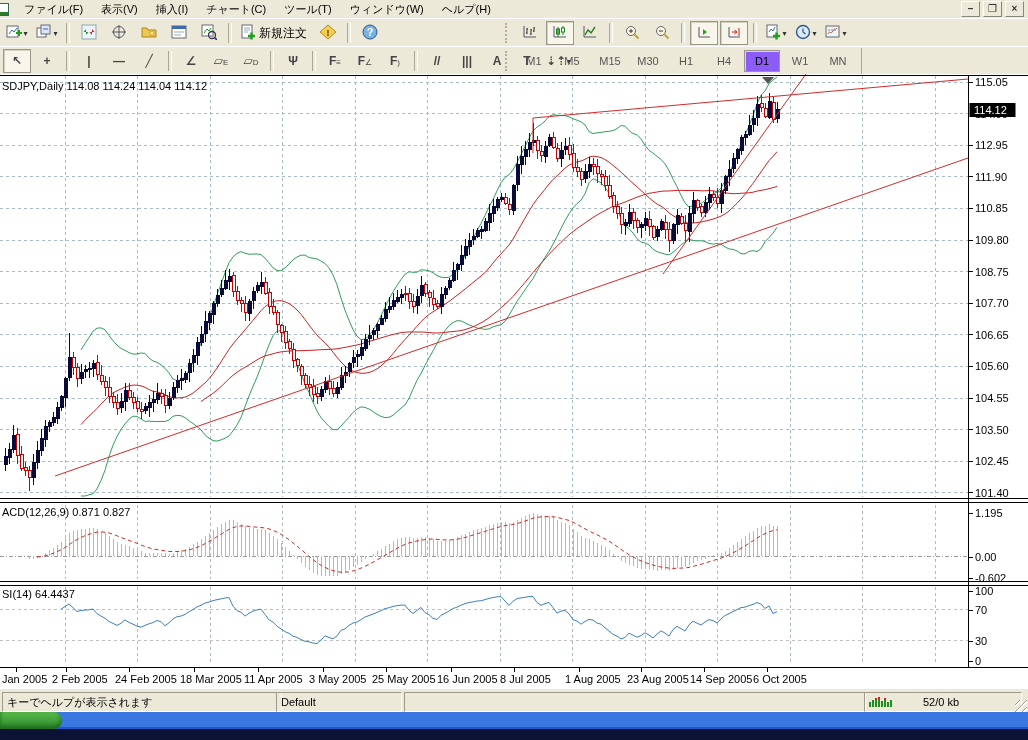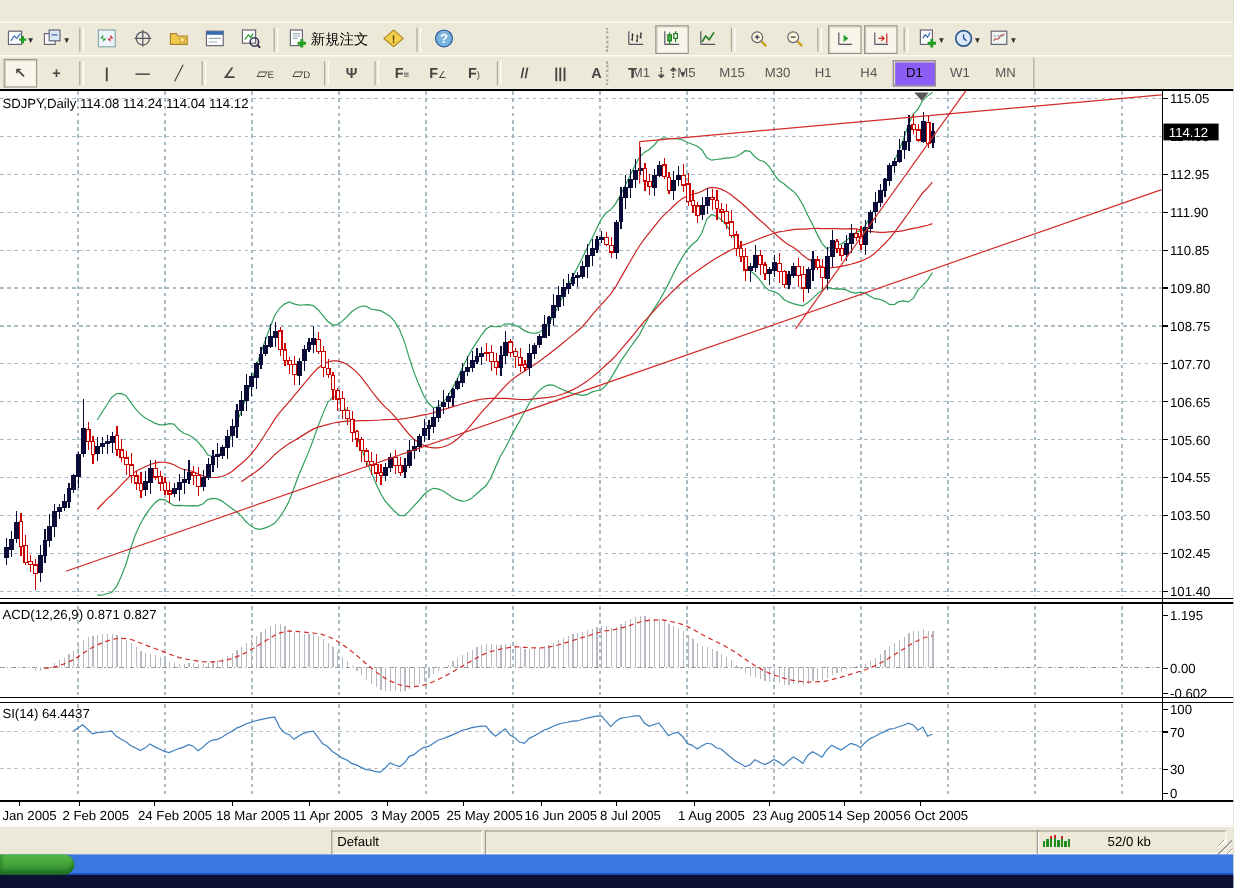--- a/index.html
+++ b/index.html
@@ -43,20 +43,35 @@
   #taskbar-bottom{position:absolute;left:0;bottom:0;width:100%;height:11px;background:#0b1233;}
   #start-btn{position:absolute;left:0;top:0;width:62px;height:17px;border-radius:0 9px 9px 0;
     background:linear-gradient(#57b847,#2e8b2e);box-shadow:inset 0 -3px 4px #1d6b1d;}
   svg text{font-family:"Liberation Sans","DejaVu Sans",sans-serif;}
 </style>
 </head>
 <body>
 
 <div id="screen">
 
+  <div class="bar" id="menubar">
+    <div id="mdi-icon"></div>
+    <span class="menu-item">ファイル(F)</span>
+    <span class="menu-item">表示(V)</span>
+    <span class="menu-item">挿入(I)</span>
+    <span class="menu-item">チャート(C)</span>
+    <span class="menu-item">ツール(T)</span>
+    <span class="menu-item">ウィンドウ(W)</span>
+    <span class="menu-item">ヘルプ(H)</span>
+    <div id="win-controls">
+      <div class="wc-btn">–</div>
+      <div class="wc-btn">❐</div>
+      <div class="wc-btn">×</div>
+    </div>
+  </div>
 
   <div class="bar" id="toolbar1">
     <div class="tgroup" style="left:2px;">
       <div class="tbtn">
         <span>
           <svg width="16" height="16">
               <rect x="1" y="2" width="11" height="11" fill="#fff" stroke="#667"></rect>
               <path d="M3 10l3-4 2 2 3-4" stroke="#3a6ab0" fill="none"></path>
               <path d="M10 9h6M13 6v6" stroke="#1f9e1f" stroke-width="2"></path>
             </svg>
@@ -1064,20 +1079,23 @@
         </g>
         <g font-size="11" fill="#000">
           <text x="2" y="16">SDJPY,Daily  114.08 114.24 114.04 114.12</text>
           <text x="2" y="442">ACD(12,26,9) 0.871 0.827</text>
           <text x="2" y="524">SI(14) 64.4437</text>
         </g>
       </svg>
   </div>
 
   <div class="bar" id="statusbar">
+    <div class="sb-sec" style="left:2px;width:270px;">
+      <span>キーでヘルプが表示されます</span>
+    </div>
     <div class="sb-sec" style="left:276px;width:116px;">
       <span>Default</span>
     </div>
     <div class="sb-sec" style="left:404px;width:452px;"></div>
     <div class="sb-sec" style="left:864px;width:148px;">
       <span>
         <svg width="24" height="13">
             <g shape-rendering="crispEdges">
               <path d="M1 12V7" stroke="#1f8e1f" stroke-width="2"></path>
               <path d="M4 12V5" stroke="#1f8e1f" stroke-width="2"></path>

